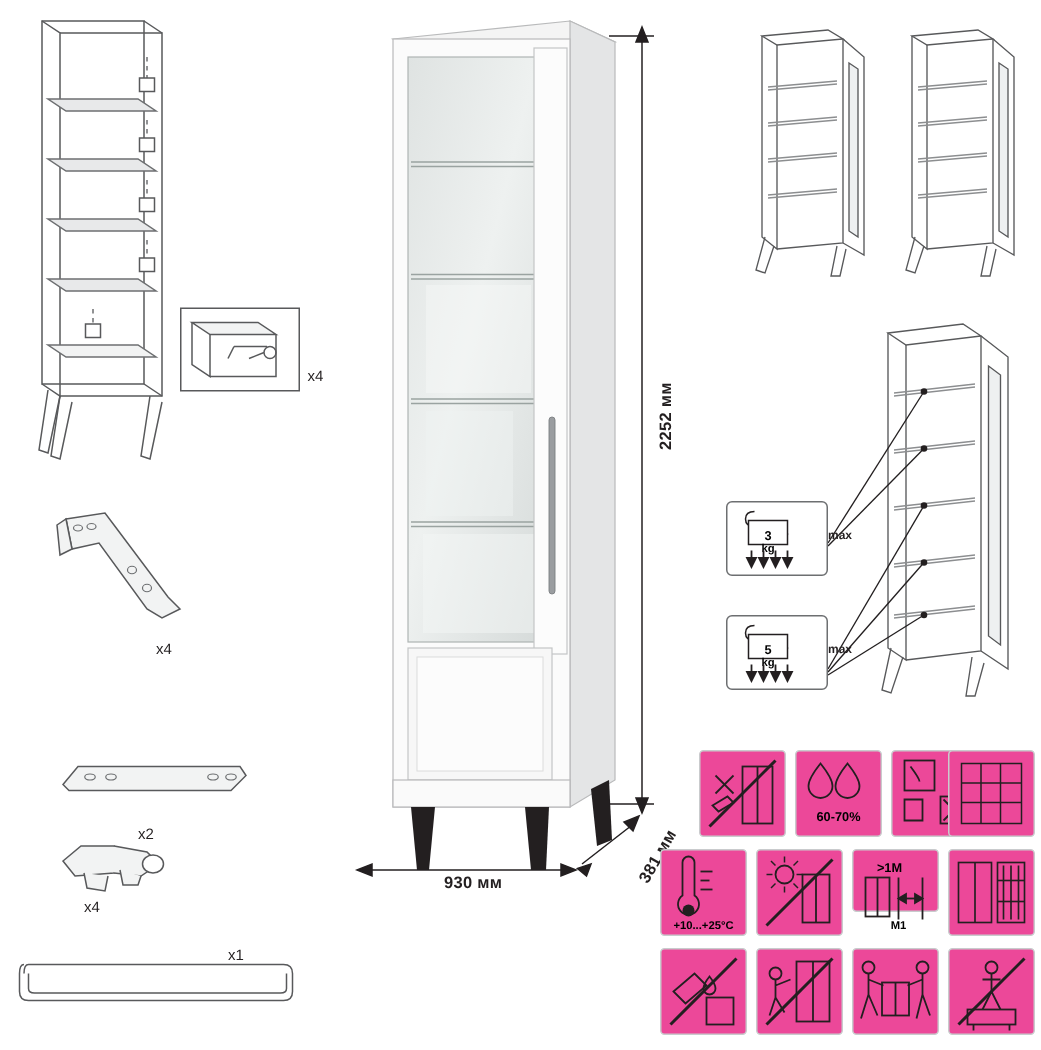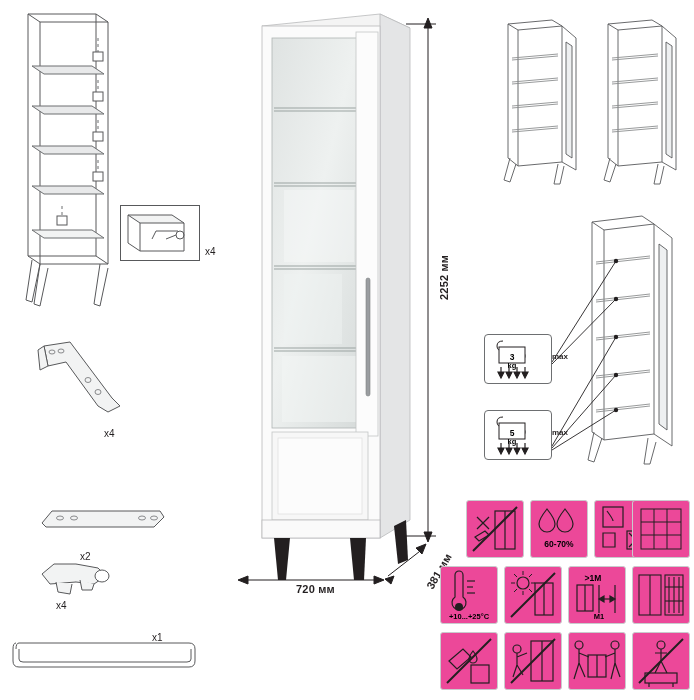--- a/index.html
+++ b/index.html
@@ -109,21 +109,21 @@
     <path d="M4 18 L14 6 L122 6 L126 12 L116 22 L8 22 Z"></path>
   </g>
   <g fill="none" stroke="#6d6f71" stroke-width="0.8">
     <ellipse cx="22" cy="13" rx="3.5" ry="2"></ellipse>
     <ellipse cx="36" cy="13" rx="3.5" ry="2"></ellipse>
     <ellipse cx="104" cy="13" rx="3.5" ry="2"></ellipse>
     <ellipse cx="116" cy="13" rx="3.5" ry="2"></ellipse>
   </g>
 </svg>
 </div>
-<div class="abs qty" style="left:80px;top:551px;">x2</div>
+<div class="abs qty" style="left:92px;top:551px;">x2</div>
 
 <div class="abs" style="left:36px;top:558px;">
 <svg width="90" height="45" viewBox="0 0 90 45">
   <g fill="#f2f3f3" stroke="#58595b" stroke-width="1">
     <path d="M6 16 L18 6 L40 6 L48 14 L40 24 L14 26 Z"></path>
     <path d="M40 6 L62 10 L70 18 L58 26 L40 24"></path>
     <ellipse cx="66" cy="18" rx="7" ry="6" fill="#ffffff"></ellipse>
     <path d="M20 24 L22 34 L34 36 L36 26"></path>
     <path d="M44 22 L46 32 L56 32 L58 26"></path>
   </g>
@@ -213,21 +213,21 @@
     <polygon points="10,572 20,568 20,576" fill="#231f20"></polygon>
     <polygon points="156,572 146,568 146,576" fill="#231f20"></polygon>
 
     <line x1="160" y1="568" x2="196" y2="540"></line>
     <polygon points="198,536 188,540 194,546" fill="#231f20"></polygon>
     <polygon points="157,571 166,568 163,576" fill="#231f20"></polygon>
   </g>
 </svg>
 </div>
 <div class="abs dim vert" style="left:438px;top:300px;">2252 мм</div>
-<div class="abs dim" style="left:296px;top:583px;">720 мм</div>
+<div class="abs dim" style="left:296px;top:583px;">930 мм</div>
 <div class="abs dim vert" style="left:424px;top:585px;transform:rotate(-60deg);transform-origin:left top;">381 мм</div>
 
 <div class="abs" style="left:500px;top:18px;">
 <svg width="84" height="170" viewBox="0 0 84 170">
   <g fill="none" stroke="#58595b" stroke-width="0.9">
     <path d="M8 6 L52 2 L62 8 L18 12 Z"></path>
     <path d="M8 6 L8 140 L18 148 L18 12"></path>
     <path d="M18 148 L62 144 L62 8"></path>
     <g stroke="#8c8e90">
       <path d="M12 40 L58 36"></path>
@@ -426,21 +426,21 @@
         <path d="M27 7 L24 10"></path>
           <path d="M12 22 L9 25"></path>
       </g>
       <rect x="30" y="16" width="18" height="32"></rect>
       <line x1="39" y1="16" x2="39" y2="48"></line>
     </g>
     <line x1="6" y1="50" x2="50" y2="6" stroke="#231f20" stroke-width="2"></line>
   </svg>
 </div>
 
-<div class="icobox" style="left:568px;top:566px;width:58px;height:58px;">
+<div class="icobox" style="left:568px;top:566px;width:58px;height:42px;">
   <svg width="56" height="56" viewBox="0 0 56 56">
     <text x="24" y="14" class="icotxt">&gt;1M</text>
     <g fill="none" stroke="#231f20" stroke-width="1.2">
       <rect x="8" y="18" width="16" height="26"></rect>
       <line x1="16" y1="18" x2="16" y2="44"></line>
       <line x1="30" y1="18" x2="30" y2="46"></line>
       <line x1="46" y1="18" x2="46" y2="46"></line>
       <path d="M32 32 L44 32"></path>
       <polygon points="30,32 35,29 35,35" fill="#231f20"></polygon>
       <polygon points="46,32 41,29 41,35" fill="#231f20"></polygon>

